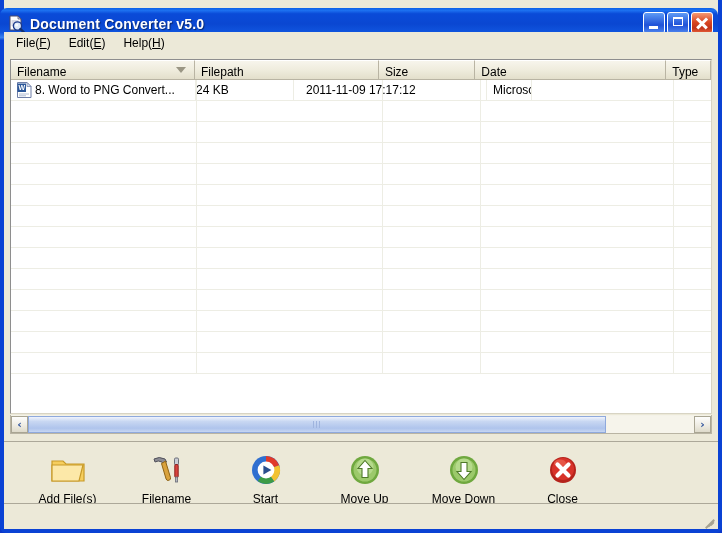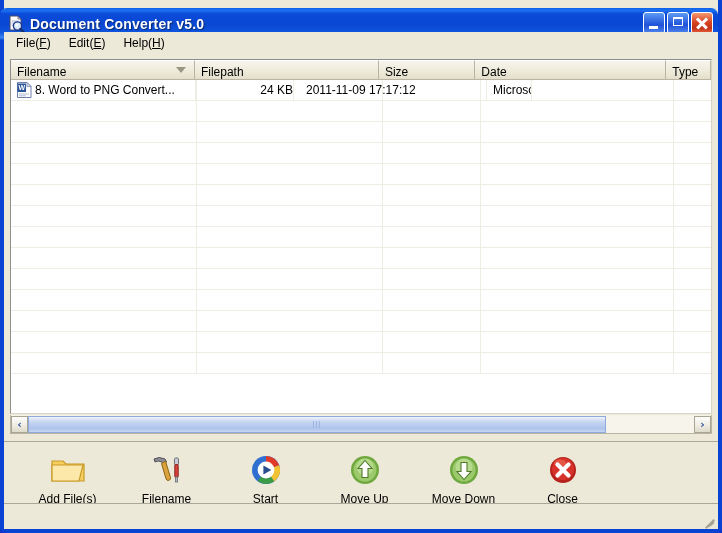--- a/index.html
+++ b/index.html
@@ -205,21 +205,21 @@
   .lv-cell {
     box-sizing: border-box;
     height: 20px;
     display: flex;
     align-items: center;
     padding-left: 6px;
     overflow: hidden;
     white-space: nowrap;
     border-right: 1px solid #EDEDE4;
   }
-  .cell-center { justify-content: flex-end; padding-left: 0; }
+  .cell-center { justify-content: flex-start; padding-left: 0; }
   .word-icon {
     width: 15px;
     height: 16px;
     position: relative;
     flex: 0 0 auto;
     margin-right: 3px;
   }
 
   
   .vline {

